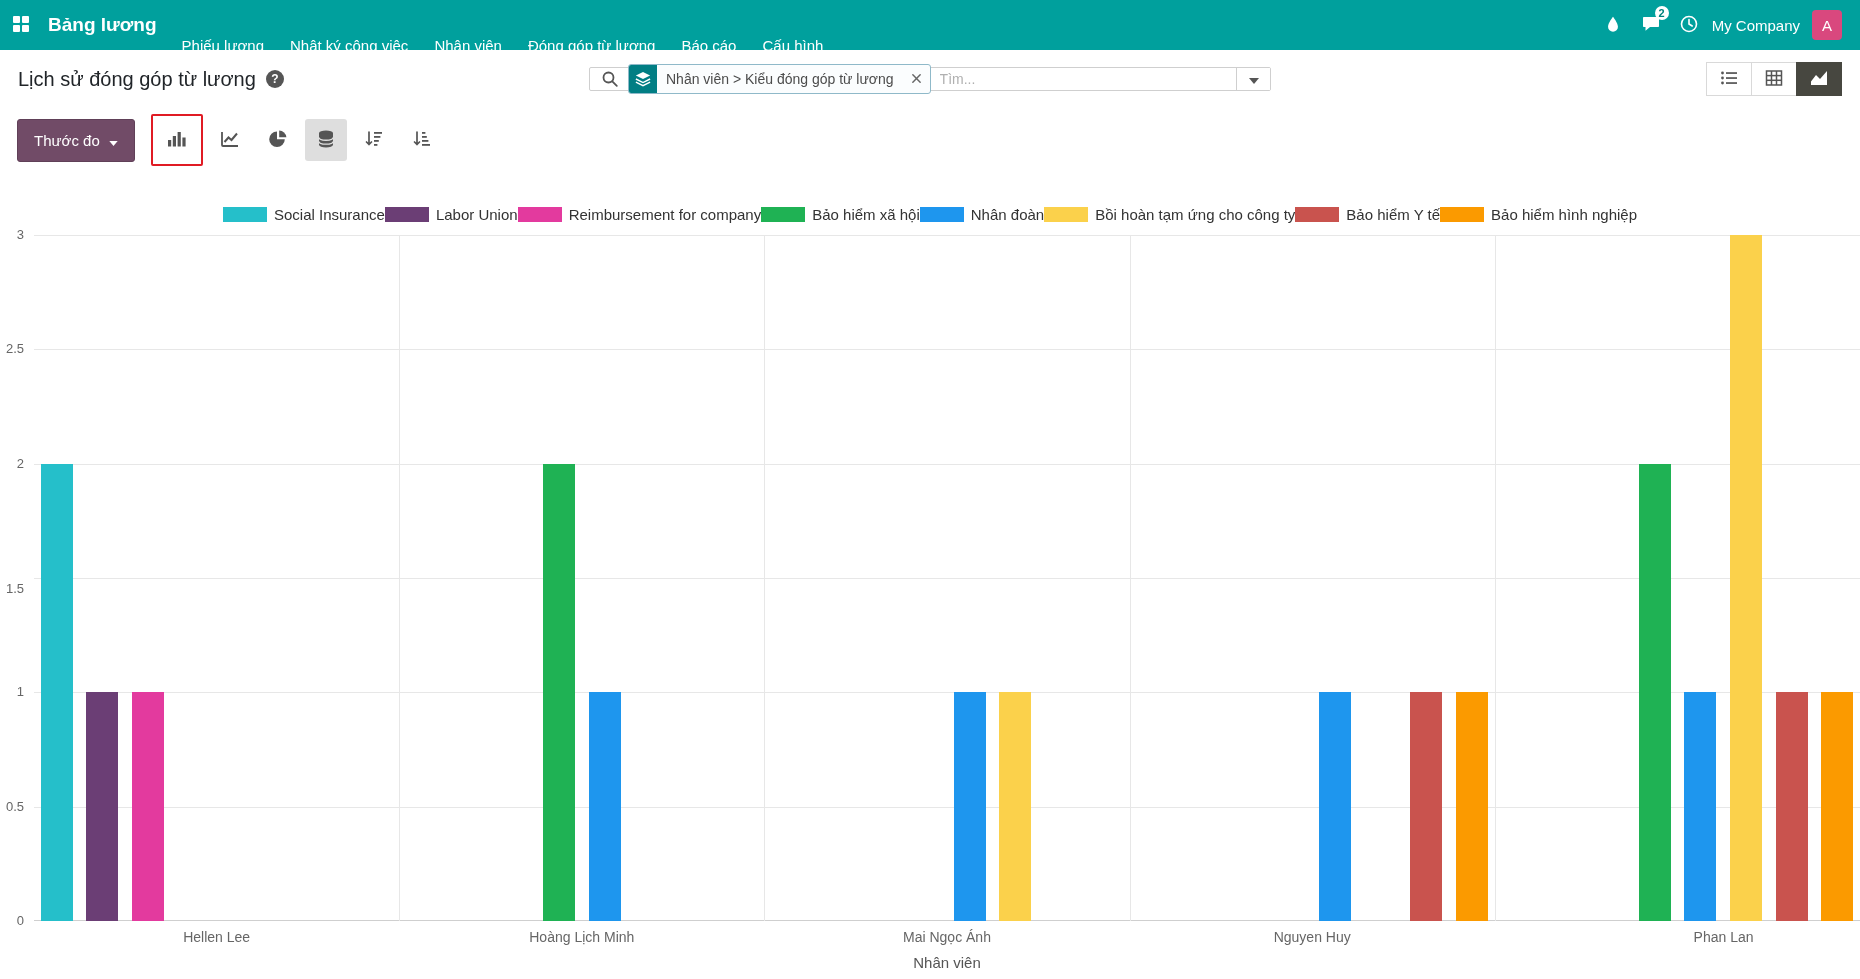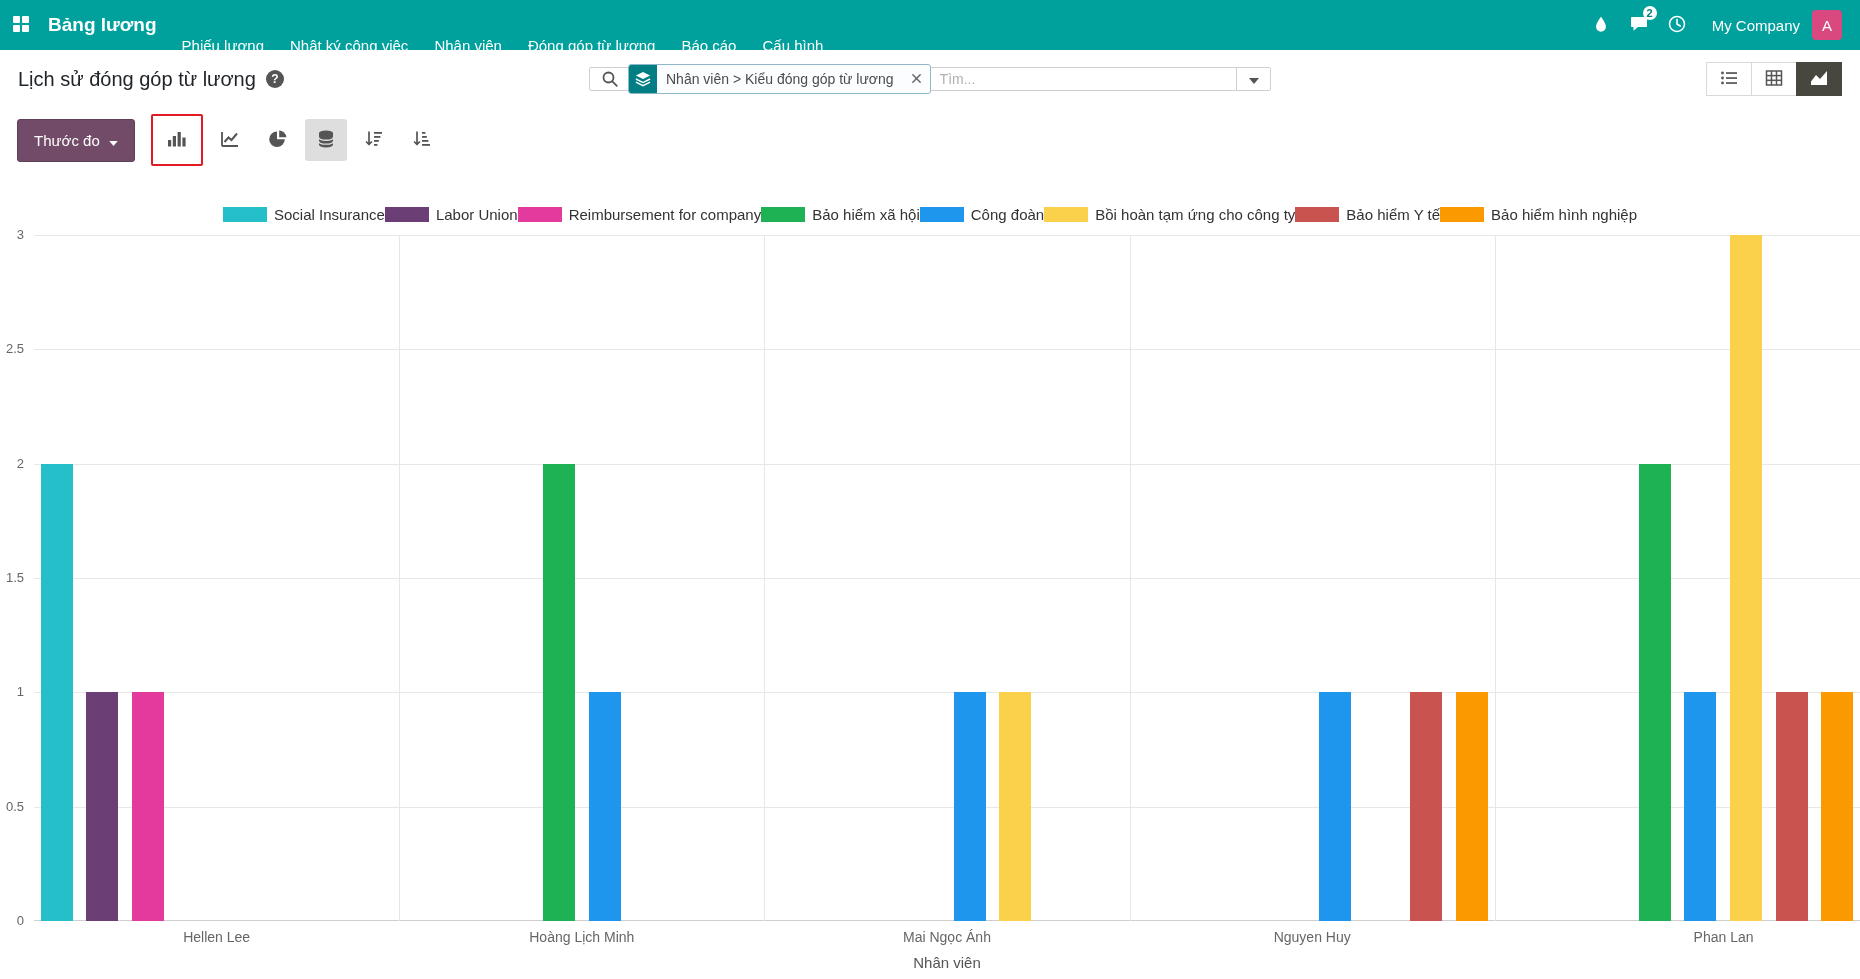--- a/index.html
+++ b/index.html
@@ -8,21 +8,21 @@
 
   
   .navbar { height: 50px; background: #00A09D; display: flex; align-items: center; color: #fff; }
   .apps-btn { width: 42px; height: 50px; display: flex; align-items: center; justify-content: center; cursor: pointer; background: none; border: none; }
   .brand { font-size: 19px; font-weight: bold; margin: 0 12px 0 6px; cursor: pointer; white-space: nowrap; }
   .nav-menu { display: flex; height: 100%; margin-top: 41px; }
   .nav-item { display: flex; align-items: center; padding: 0 13px; font-size: 15px; cursor: pointer; white-space: nowrap; }
   .nav-right { margin-left: auto; display: flex; align-items: center; padding-right: 12px; }
   .nav-icon-btn { position: relative; width: 38px; height: 50px; display: flex; align-items: center; justify-content: center; background: none; border: none; cursor: pointer; }
   .msg-badge { position: absolute; top: 6px; right: 1px; background: #fff; color: #00837d; font-size: 11px; font-weight: bold; line-height: 14px; padding: 0 4px; border-radius: 8px; }
-  .company { font-size: 15px; margin: 0 12px 0 16px; white-space: nowrap; }
+  .company { font-size: 15px; margin: 0 12px 0 4px; white-space: nowrap; }
   .avatar { width: 30px; height: 30px; border-radius: 4px; background: #D9487E; color: #fff; display: flex; align-items: center; justify-content: center; font-size: 15px; margin-right: 6px; cursor: pointer; }
 
   
   .control-row { height: 58px; display: flex; align-items: center; padding: 0 18px; position: relative; }
   .page-title { font-size: 20px; color: #212529; white-space: nowrap; }
   .help-badge { width: 18px; height: 18px; border-radius: 50%; background: #555; color: #fff; font-size: 12px; font-weight: bold; display: inline-flex; align-items: center; justify-content: center; margin-left: 10px; cursor: pointer; }
   .searchbar { position: absolute; left: 50%; top: 50%; transform: translate(-50%,-50%); width: 682px; height: 24px; border: 1px solid #cfcfcf; border-radius: 2px; background: #fff; display: flex; align-items: center; }
   .search-icon-wrap { padding: 0 9px 0 11px; display: flex; }
   .facet { display: flex; align-items: stretch; height: 30px; border: 1px solid #8fb9c9; border-radius: 3px; overflow: hidden; background: #fbfdfe; }
   .facet-icon { width: 28px; background: #017e84; display: flex; align-items: center; justify-content: center; }
@@ -277,41 +277,41 @@
       <div class="legend-item">
         <span class="swatch" style="background: rgb(227, 58, 158);"></span>
         <span>Reimbursement for company</span>
       </div>
       <div class="legend-item">
         <span class="swatch" style="background: rgb(31, 178, 84);"></span>
         <span>Bảo hiểm xã hội</span>
       </div>
       <div class="legend-item">
         <span class="swatch" style="background: rgb(30, 150, 238);"></span>
-        <span>Công đoàn</span>
+        <span>Nhân đoàn</span>
       </div>
       <div class="legend-item">
         <span class="swatch" style="background: rgb(251, 209, 75);"></span>
         <span>Bồi hoàn tạm ứng cho công ty</span>
       </div>
       <div class="legend-item">
         <span class="swatch" style="background: rgb(201, 83, 78);"></span>
         <span>Bảo hiểm Y tế</span>
       </div>
       <div class="legend-item">
         <span class="swatch" style="background: rgb(251, 154, 0);"></span>
         <span>Bảo hiểm hình nghiệp</span>
       </div>
     </div>
   <div class="plot-outer">
     <div class="y-axis">
         <div class="ytick" style="top: 678px;">0</div>
         <div class="ytick" style="top: 563.667px;">0.5</div>
         <div class="ytick" style="top: 449.333px;">1</div>
-        <div class="ytick" style="top: 335px;">1.5</div>
+        <div class="ytick" style="top: 346px;">1.5</div>
         <div class="ytick" style="top: 220.667px;">2</div>
         <div class="ytick" style="top: 106.333px;">2.5</div>
         <div class="ytick" style="top: -8px;">3</div>
       </div>
     <div class="plot">
         <div class="gridline-h axis" style="top: 685px;"></div>
         <div class="gridline-h" style="top: 571.667px;"></div>
         <div class="gridline-h" style="top: 457.333px;"></div>
         <div class="gridline-h" style="top: 343px;"></div>
         <div class="gridline-h" style="top: 228.667px;"></div>

